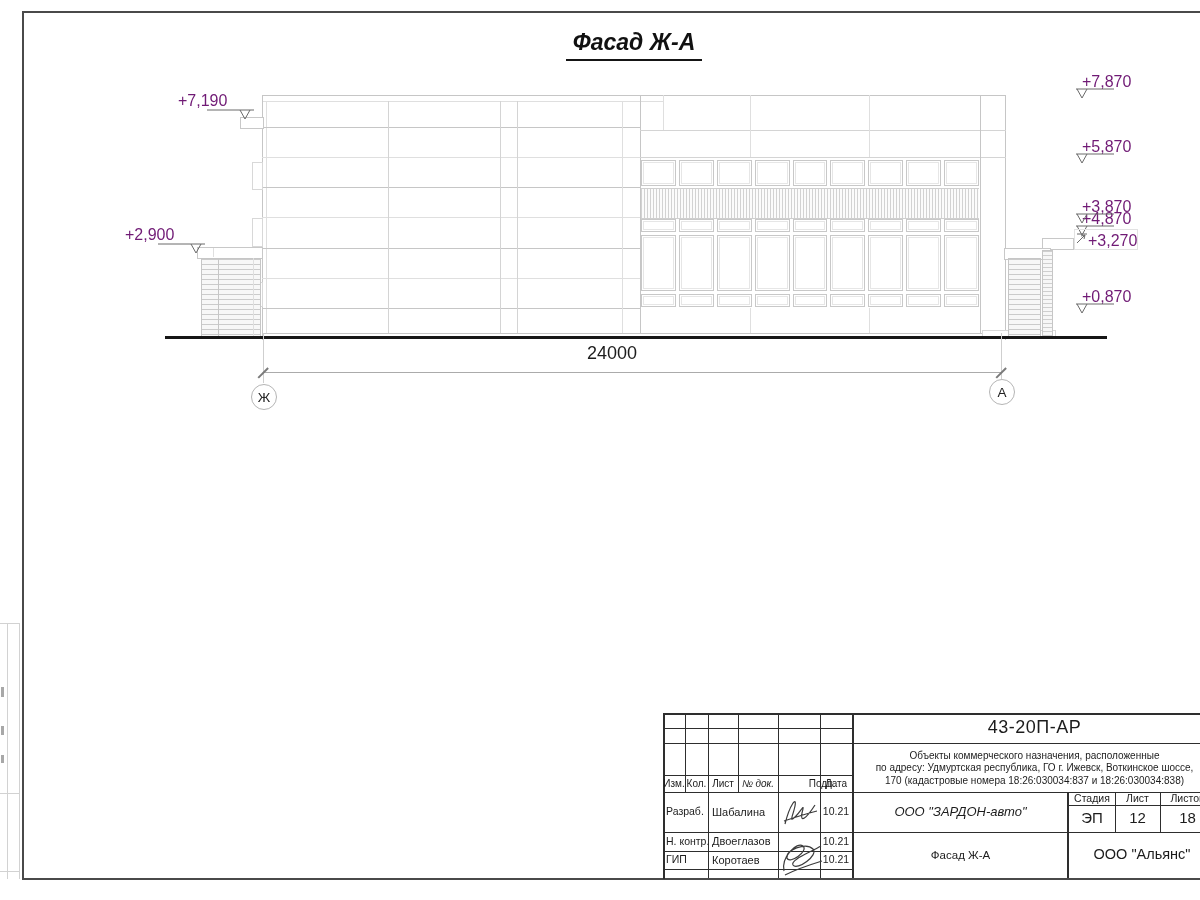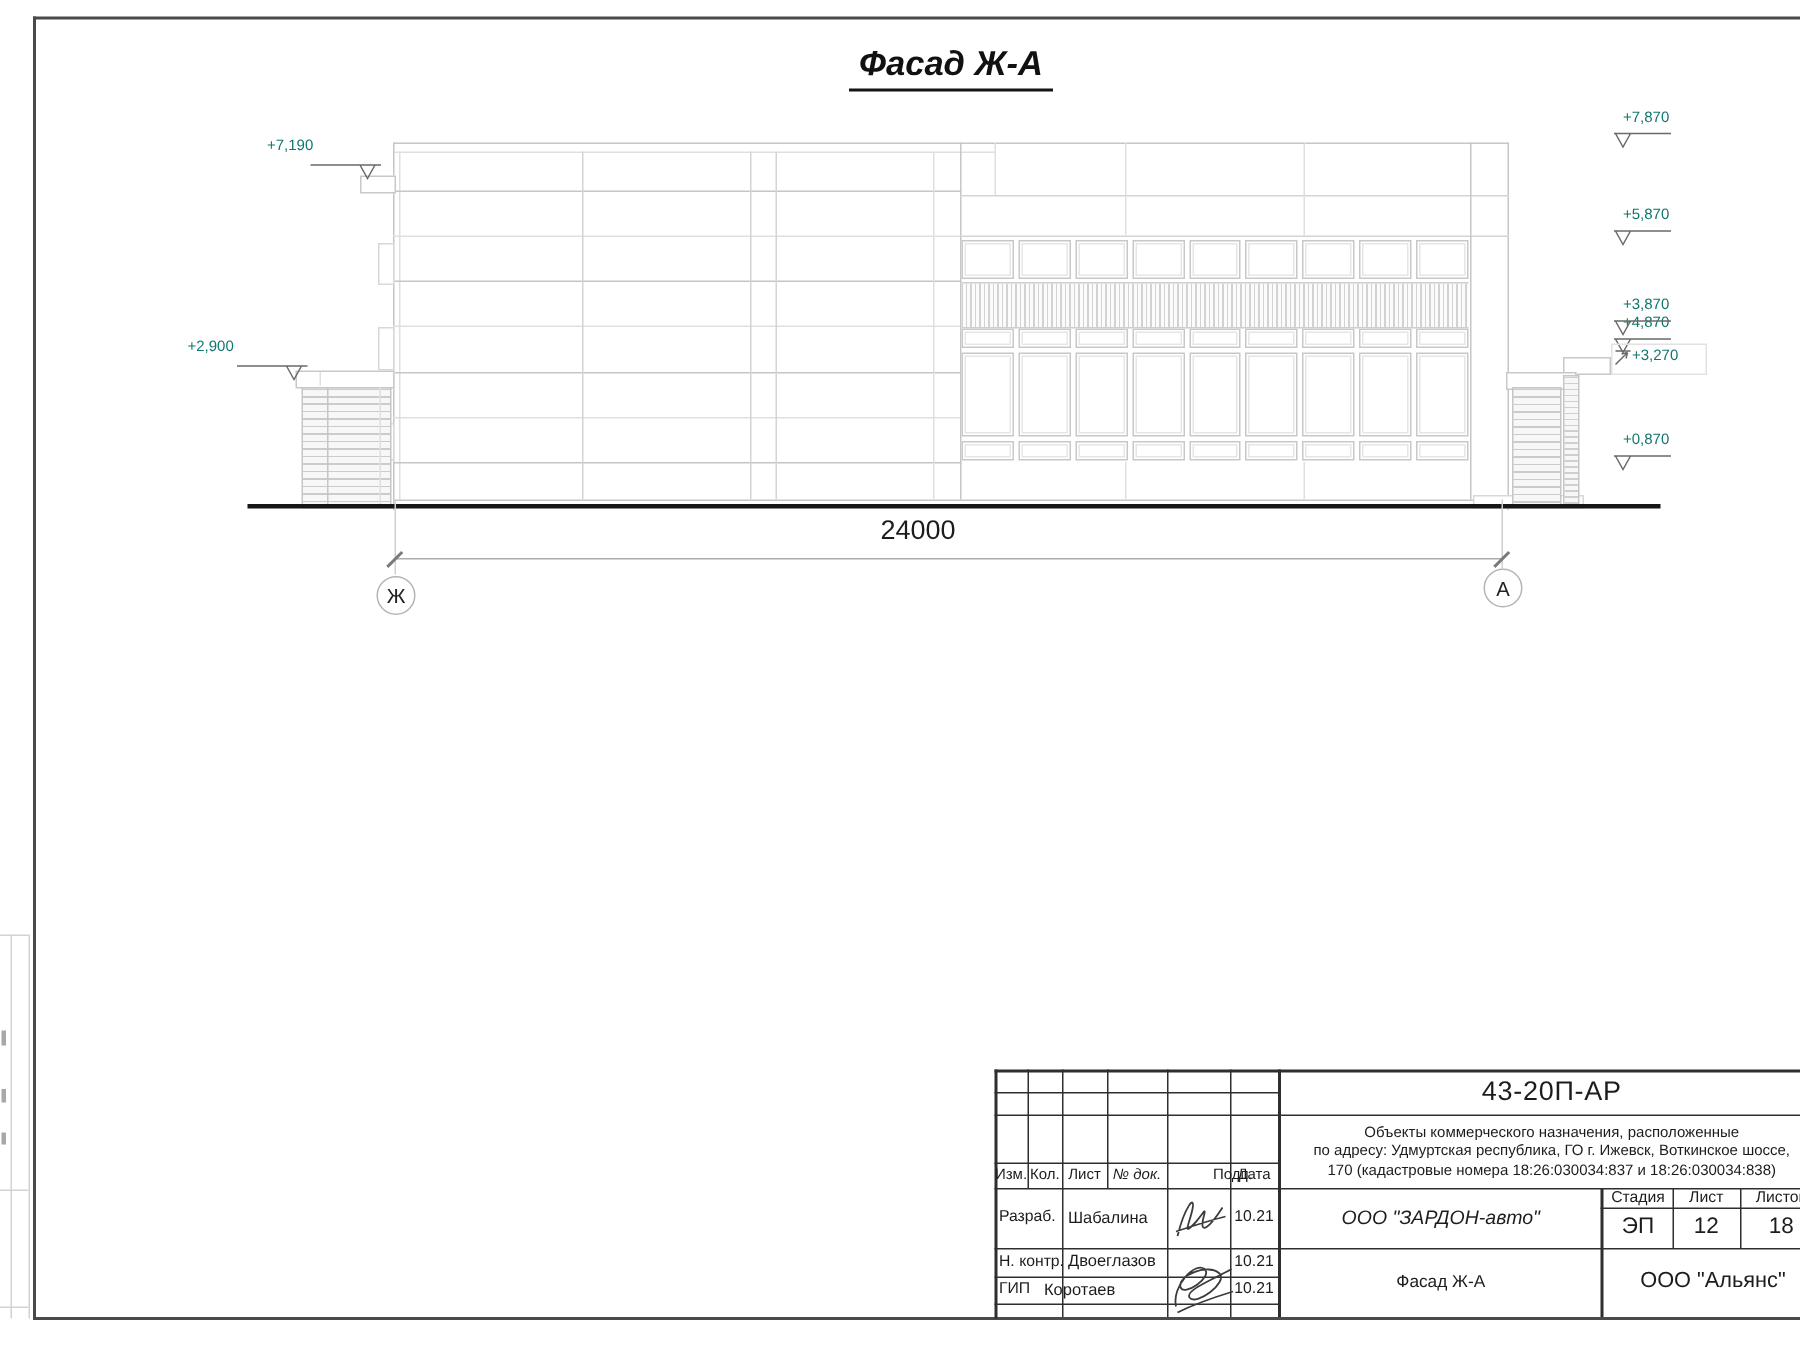--- a/index.html
+++ b/index.html
@@ -16,21 +16,21 @@
   .f2{background:#dfdfdf;}
   .f3{background:#d4d4d4;}
   
   .tc{position:absolute;display:flex;align-items:center;justify-content:center;color:#1c1c1c;line-height:1.1;}
   .tc.left{justify-content:flex-start;}
   
   #dtitle{position:absolute;left:566px;top:29px;width:136px;text-align:center;
           font-style:italic;font-weight:bold;font-size:23px;color:#111;
           border-bottom:2px solid #151515;padding-bottom:3px;white-space:nowrap;}
   
-  .elev{position:absolute;font-size:10px;color:#0f766e;white-space:nowrap;}
+  .elev{position:absolute;font-size:16px;color:#701a75;white-space:nowrap;}
   .elev svg{position:absolute;overflow:visible;}
   .elev path{stroke:#6a6a6a;fill:none;stroke-width:1;}
   
   .wrow{position:absolute;left:641px;width:338px;display:flex;gap:3px;}
   .wc{flex:1;border:1px solid #c8c8c8;position:relative;background:#fff;}
   .wc::after{content:"";position:absolute;inset:1px;border:1px solid #e6e6e6;}
   
   .lv-h5{background:repeating-linear-gradient(180deg,#cbcbcb 0 1px,#f7f7f7 1px 5px);border:1px solid #c6c6c6;}
   .lv-h3{background:repeating-linear-gradient(180deg,#cfcfcf 0 1px,#f7f7f7 1px 4px);border:1px solid #c6c6c6;}
   .lv-v{background:#fbfbfb repeating-linear-gradient(90deg,#d2d2d2 0 1px,transparent 1px 3px);
@@ -264,21 +264,21 @@
     <div class="tc" style="left:778px;top:775px;width:42px;height:17px;font-size:10px;padding-left:23px;">Подп.</div>
     <div class="tc" style="left:820px;top:775px;width:32px;height:17px;font-size:10px;">Дата</div>
 
     <div class="tc left" style="left:666px;top:792px;width:42px;height:40px;font-size:10.5px;">Разраб.</div>
     <div class="tc left" style="left:712px;top:792px;width:66px;height:40px;font-size:11px;">Шабалина</div>
     <div class="tc" style="left:820px;top:792px;width:32px;height:40px;font-size:10.5px;">10.21</div>
     <div class="tc left" style="left:666px;top:832px;width:44px;height:19px;font-size:10.5px;">Н. контр.</div>
     <div class="tc left" style="left:712px;top:832px;width:66px;height:19px;font-size:11px;">Двоеглазов</div>
     <div class="tc" style="left:820px;top:832px;width:32px;height:19px;font-size:10.5px;">10.21</div>
     <div class="tc left" style="left:666px;top:851px;width:44px;height:18px;font-size:10.5px;">ГИП</div>
-    <div class="tc left" style="left:696px;top:851px;width:66px;height:18px;font-size:11px;">Коротаев</div>
+    <div class="tc left" style="left:712px;top:851px;width:66px;height:18px;font-size:11px;">Коротаев</div>
     <div class="tc" style="left:820px;top:851px;width:32px;height:18px;font-size:10.5px;">10.21</div>
 
     <svg class="a sig" style="left:781px;top:794px;" width="38" height="37" viewBox="0 0 38 37">
       <path d="M4,30 C9,10 16,2 14,12 C12,22 7,30 15,22 C21,16 24,8 21,19 C19,29 25,25 34,11 M3,27 C12,24 24,20 36,17"></path>
     </svg>
     <svg class="a sig" style="left:779px;top:833px;" width="44" height="44" viewBox="0 0 44 44">
       <path d="M5,38 C2,24 18,8 24,13 C30,18 10,32 8,25 C6,17 27,9 34,16 C40,22 18,38 14,32 C11,27 30,20 42,13 M6,42 C18,36 30,32 43,28"></path>
     </svg>
 
     <div class="tc" style="left:854px;top:713px;width:361px;height:30px;font-size:18px;letter-spacing:0.5px;">43-20П-АР</div>

